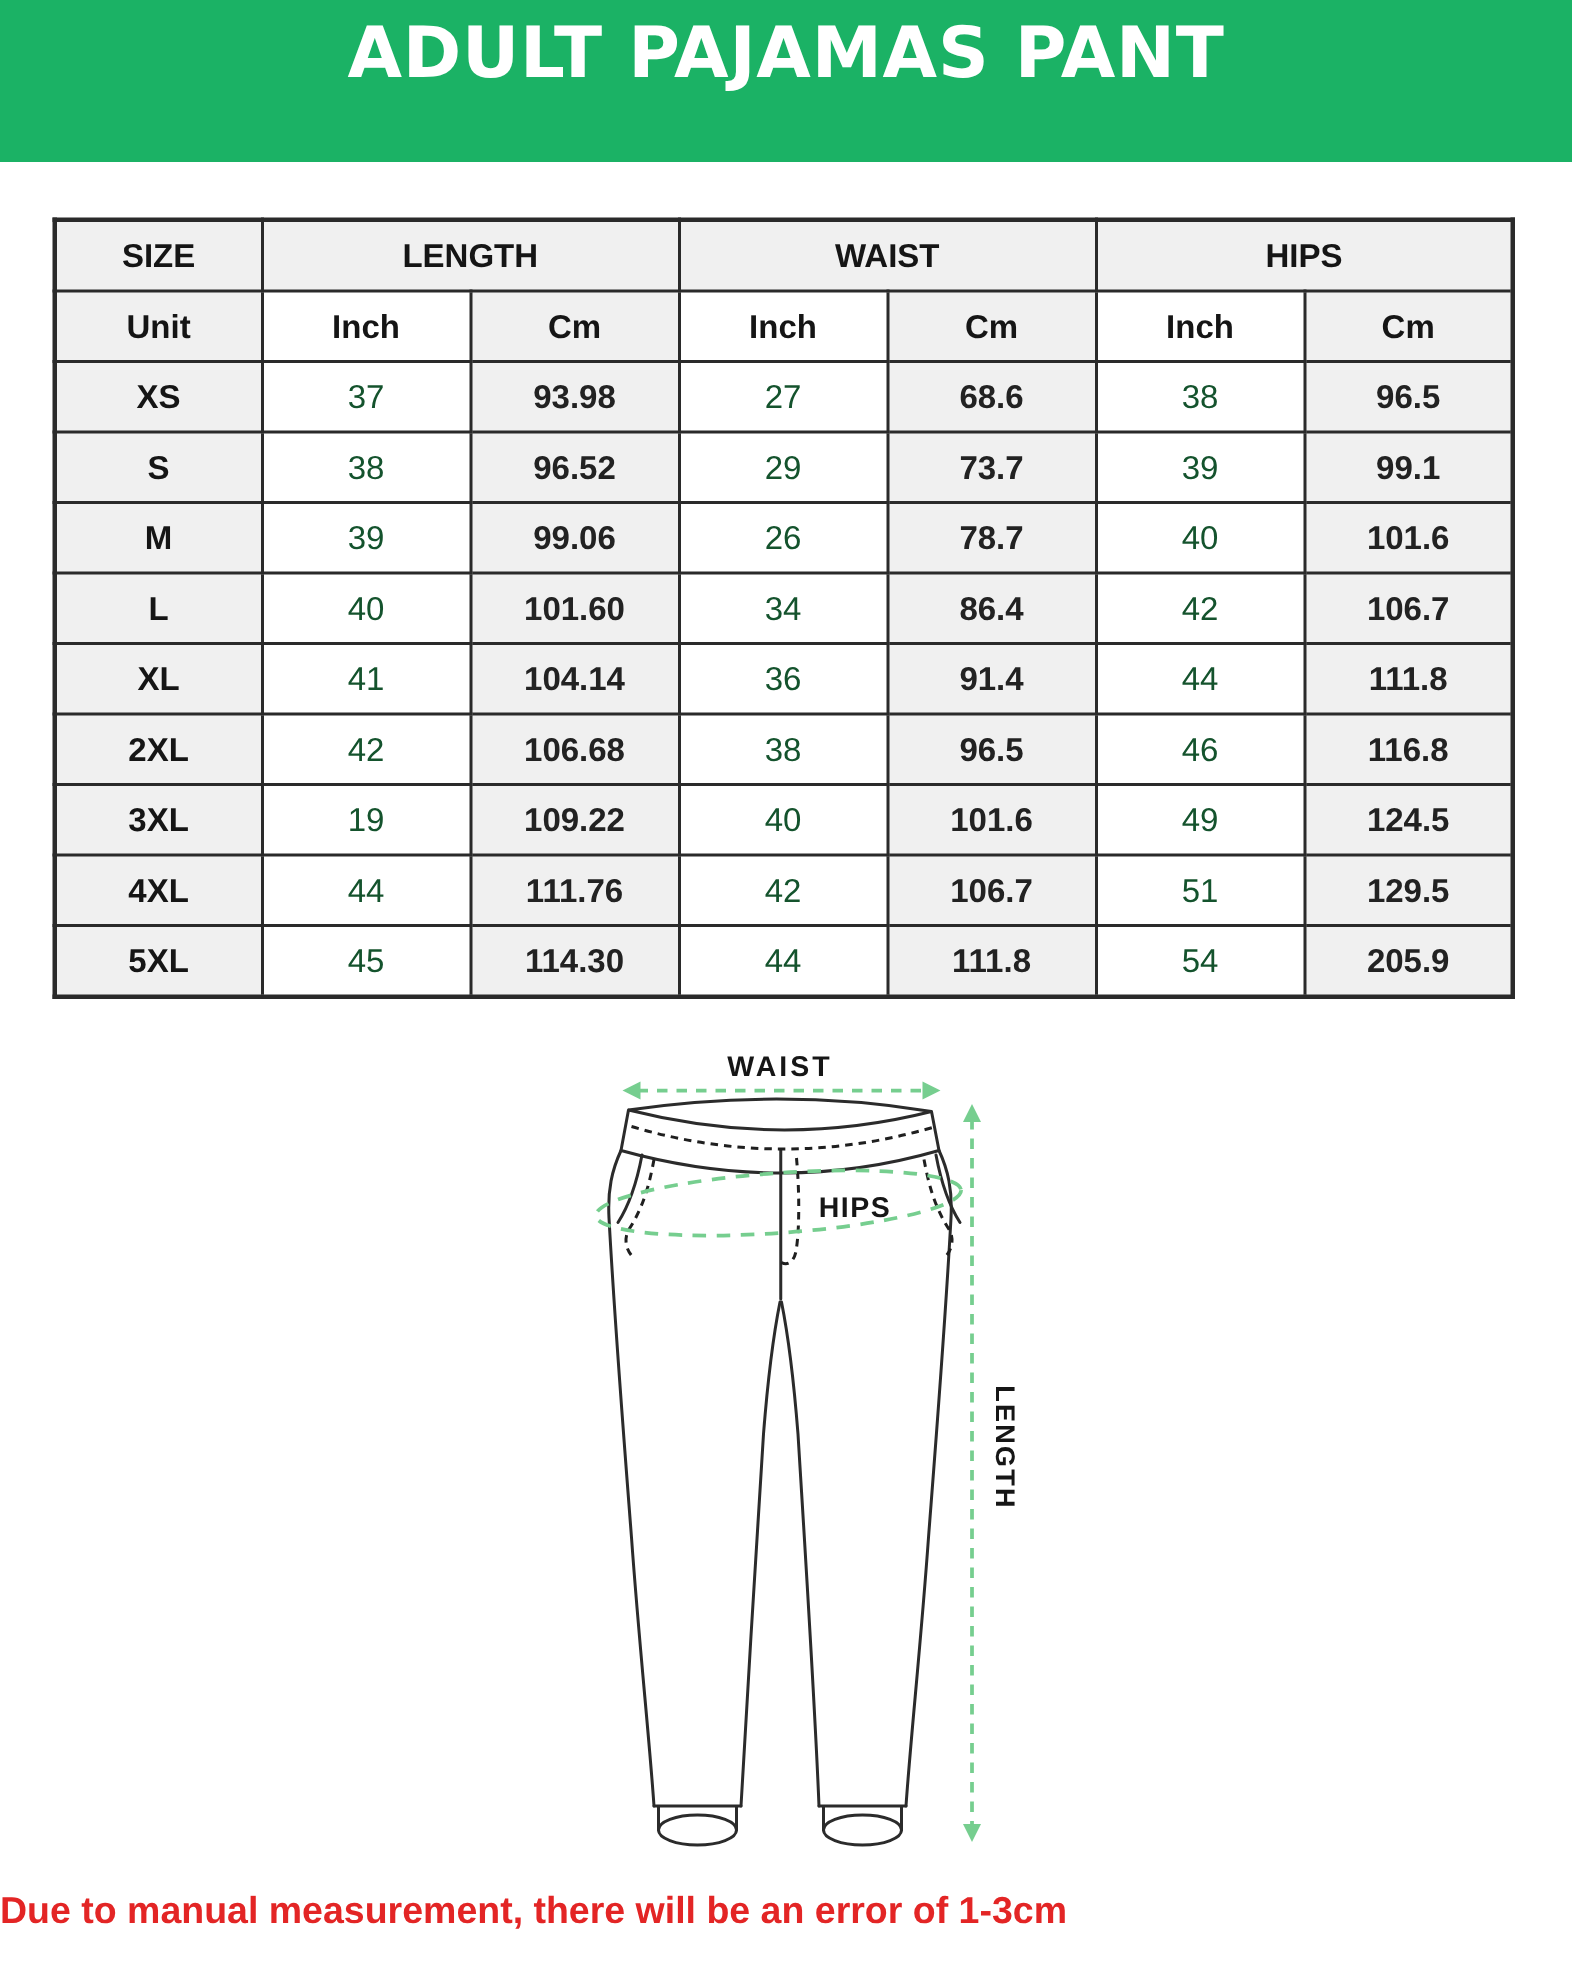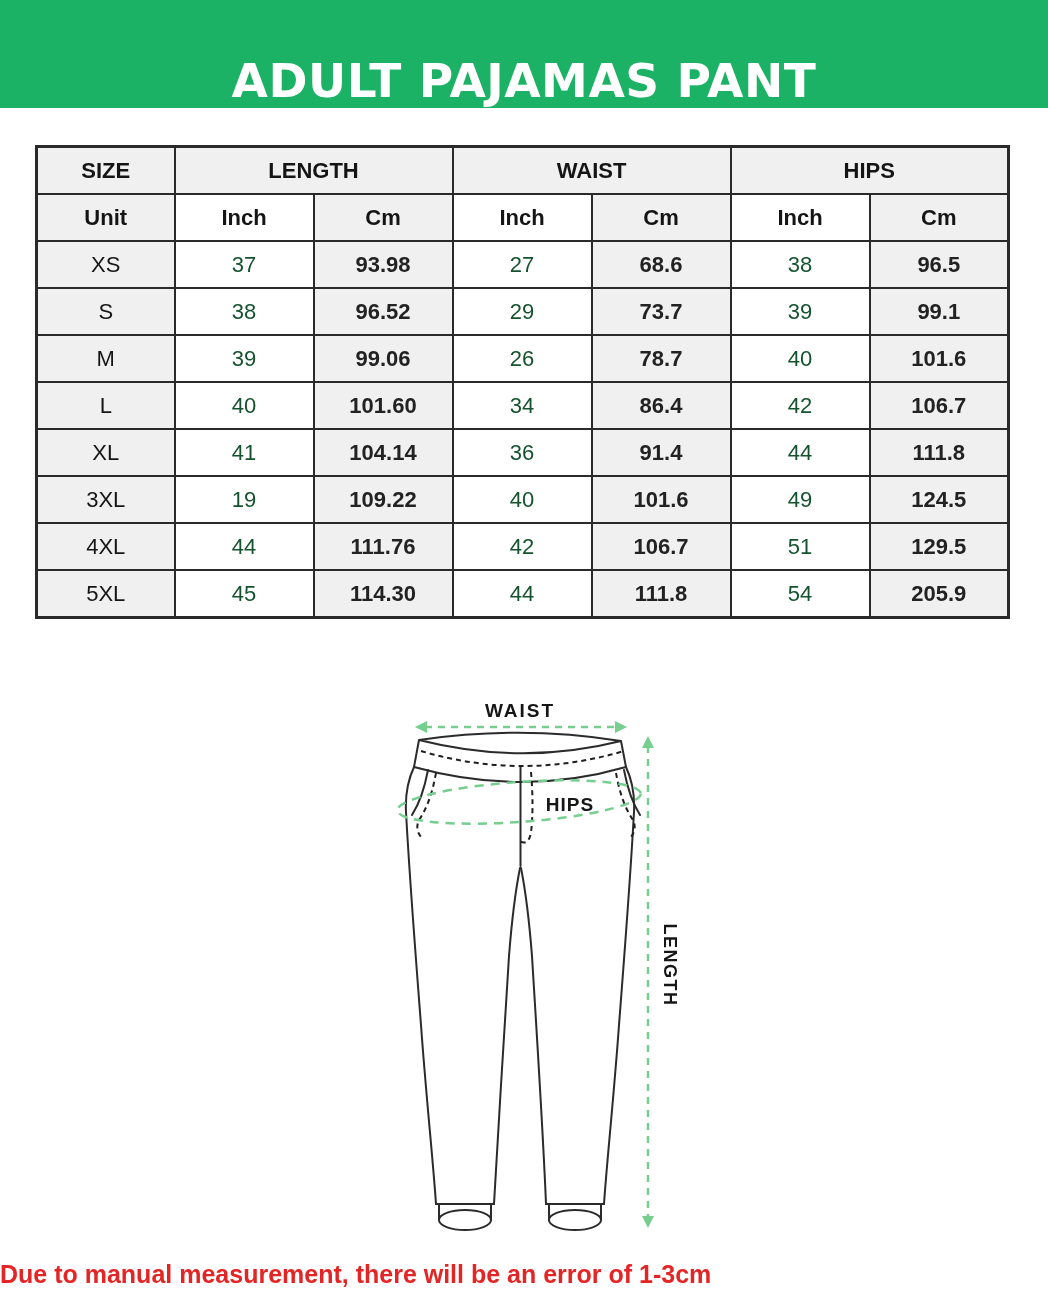--- a/index.html
+++ b/index.html
@@ -4,40 +4,40 @@
 <style>
   html,body{margin:0;padding:0;background:#ffffff;}
   .page{
     position:relative;width:1048px;height:1312px;background:#ffffff;overflow:hidden;
     font-family:"Liberation Sans", sans-serif;
   }
   
   .banner{
     position:absolute;left:0;top:0;width:1048px;height:108px;
     background:var(--banner-green,#1bb265);
-    display:flex;align-items:flex-end;justify-content:center;
+    display:flex;align-items:flex-start;justify-content:center;
   }
   .banner h1{
     margin:0;color:#ffffff;font-family:"DejaVu Sans", sans-serif;
     font-size:47px;font-weight:800;letter-spacing:0.5px;padding-top:8px;
   }
   
   table.size-table{
     position:absolute;left:35px;top:145px;width:972px;
     border-collapse:collapse;table-layout:fixed;
     border:3px solid var(--border-dark,#2a2a2a);
   }
   .size-table th,.size-table td{
     border:2px solid var(--border-dark,#2a2a2a);
     height:45px;text-align:center;vertical-align:middle;
     font-size:22px;padding:0;
   }
   .size-table .g{background:var(--cell-gray,#f0f0f0);font-weight:700;color:#151515;}
   .size-table .w{background:#ffffff;font-weight:700;color:#151515;}
-  .size-table td.size{background:var(--cell-gray,#f0f0f0);font-weight:400;color:#151515;}
+  .size-table td.size{background:var(--cell-gray,#f0f0f0);font-weight:700;color:#151515;}
   .size-table td.inch{background:#ffffff;font-weight:400;color:#14532d;}
   .size-table td.cm{background:var(--cell-gray,#f0f0f0);font-weight:600;color:#222222;}
   
   .diagram{position:absolute;left:330px;top:690px;width:400px;height:570px;}
   .diagram text{
     font-family:"Liberation Sans", sans-serif;font-weight:700;fill:#161616;
   }
   .pants{stroke:#2b2b2b;stroke-width:2;fill:none;stroke-linecap:round;}
   .stitch{stroke:#1f1f1f;stroke-width:2;fill:none;stroke-dasharray:5 4;stroke-linecap:butt;}
   .green-dash{stroke:var(--arrow-green,#76ce8f);fill:none;stroke-width:2.5;}
@@ -122,20 +122,29 @@
         <td class="cm">106.7</td>
       </tr>
       <tr>
         <td class="size">XL</td>
         <td class="inch">41</td>
         <td class="cm">104.14</td>
         <td class="inch">36</td>
         <td class="cm">91.4</td>
         <td class="inch">44</td>
         <td class="cm">111.8</td>
+      </tr>
+      <tr>
+        <td class="size">2XL</td>
+        <td class="inch">42</td>
+        <td class="cm">106.68</td>
+        <td class="inch">38</td>
+        <td class="cm">96.5</td>
+        <td class="inch">46</td>
+        <td class="cm">116.8</td>
       </tr>
       <tr>
         <td class="size">3XL</td>
         <td class="inch">19</td>
         <td class="cm">109.22</td>
         <td class="inch">40</td>
         <td class="cm">101.6</td>
         <td class="inch">49</td>
         <td class="cm">124.5</td>
       </tr>

